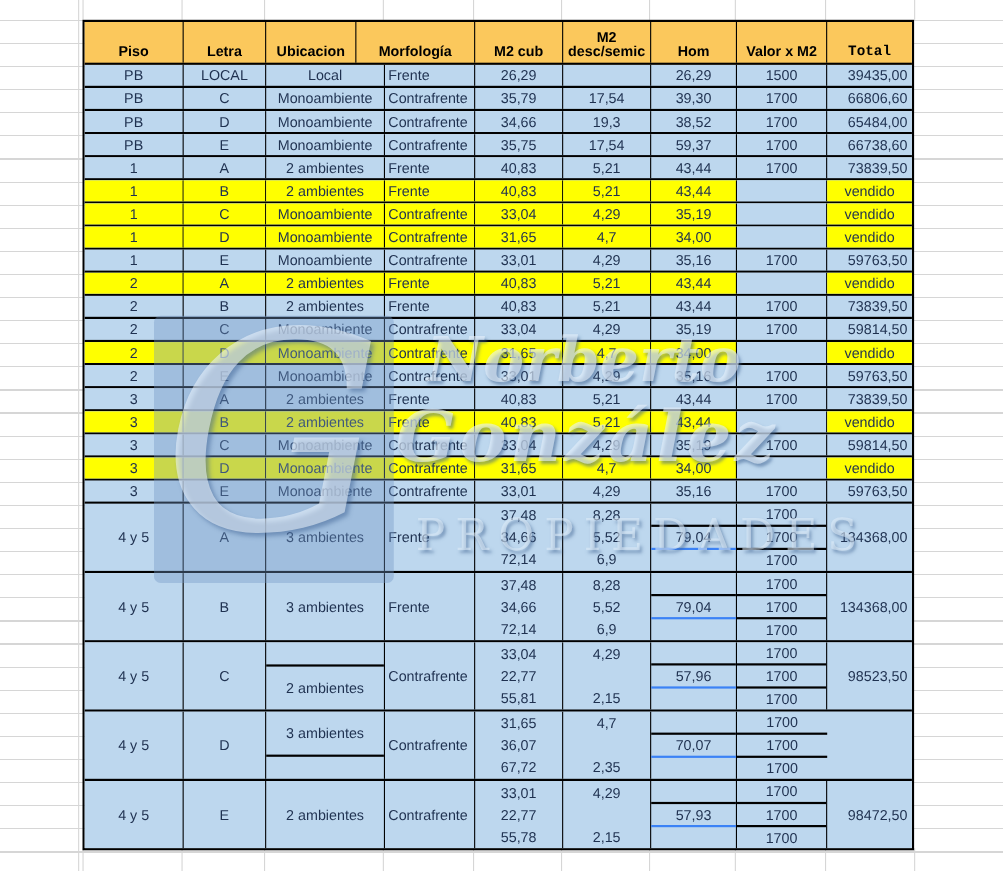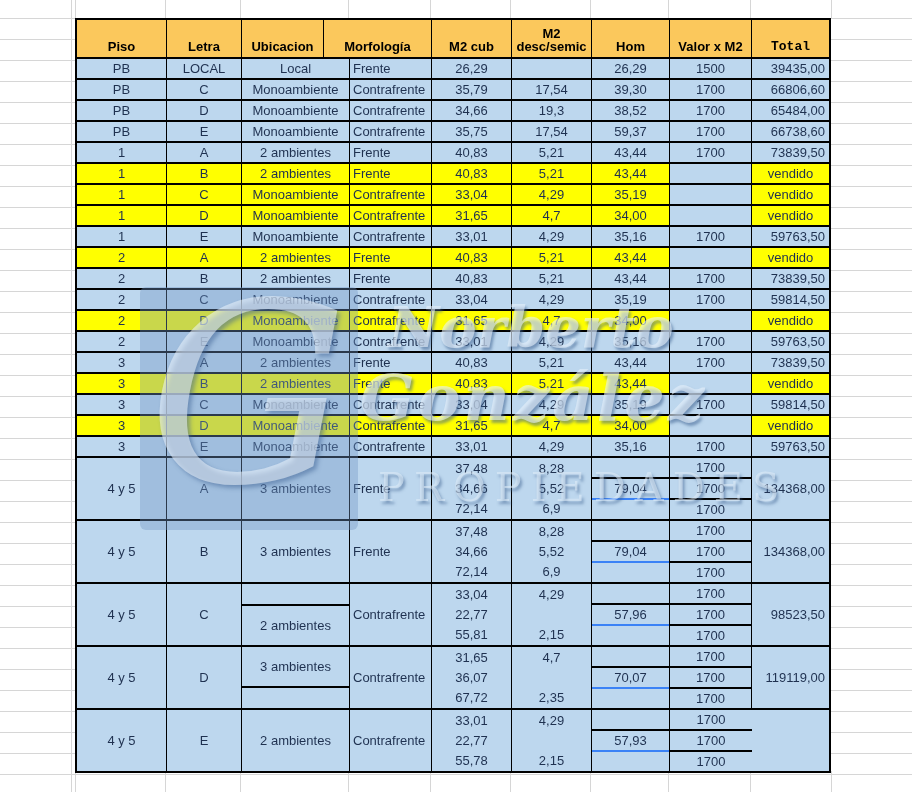--- a/index.html
+++ b/index.html
@@ -450,23 +450,20 @@
         <div class="gcol" style="flex: 0 0 78px;">
           <div class="scell"></div>
           <div class="scell hombox">70,07</div>
           <div class="scell"></div>
         </div>
         <div class="gcol" style="flex: 0 0 82px;">
           <div class="scell vsep">1700</div>
           <div class="scell vsep">1700</div>
           <div class="scell">1700</div>
         </div>
-        <div class="gcol" style="flex: 0 0 77px;">
-          <div class="gcenter g-total">119119,00</div>
-        </div>
       </div>
       <div class="tgroup last">
         <div class="gcol" style="flex: 0 0 90px;">
           <div class="gcenter">4 y 5</div>
         </div>
         <div class="gcol" style="flex: 0 0 75px;">
           <div class="gcenter">E</div>
         </div>
         <div class="gcol" style="flex: 0 0 108px;">
           <div class="gcenter">2 ambientes</div>
@@ -486,20 +483,23 @@
         </div>
         <div class="gcol" style="flex: 0 0 78px;">
           <div class="scell"></div>
           <div class="scell hombox">57,93</div>
           <div class="scell"></div>
         </div>
         <div class="gcol" style="flex: 0 0 82px;">
           <div class="scell vsep">1700</div>
           <div class="scell vsep">1700</div>
           <div class="scell">1700</div>
+        </div>
+        <div class="gcol" style="flex: 0 0 77px;">
+          <div class="gcenter g-total">98472,50</div>
         </div>
       </div>
     </div>
 
   <div class="watermark">
     <div class="wm-logo">
       <span class="wm-glyph">G</span>
     </div>
     <div class="wm-line wm-l1">Norberto</div>
     <div class="wm-line wm-l3">PROPIEDADES</div>

